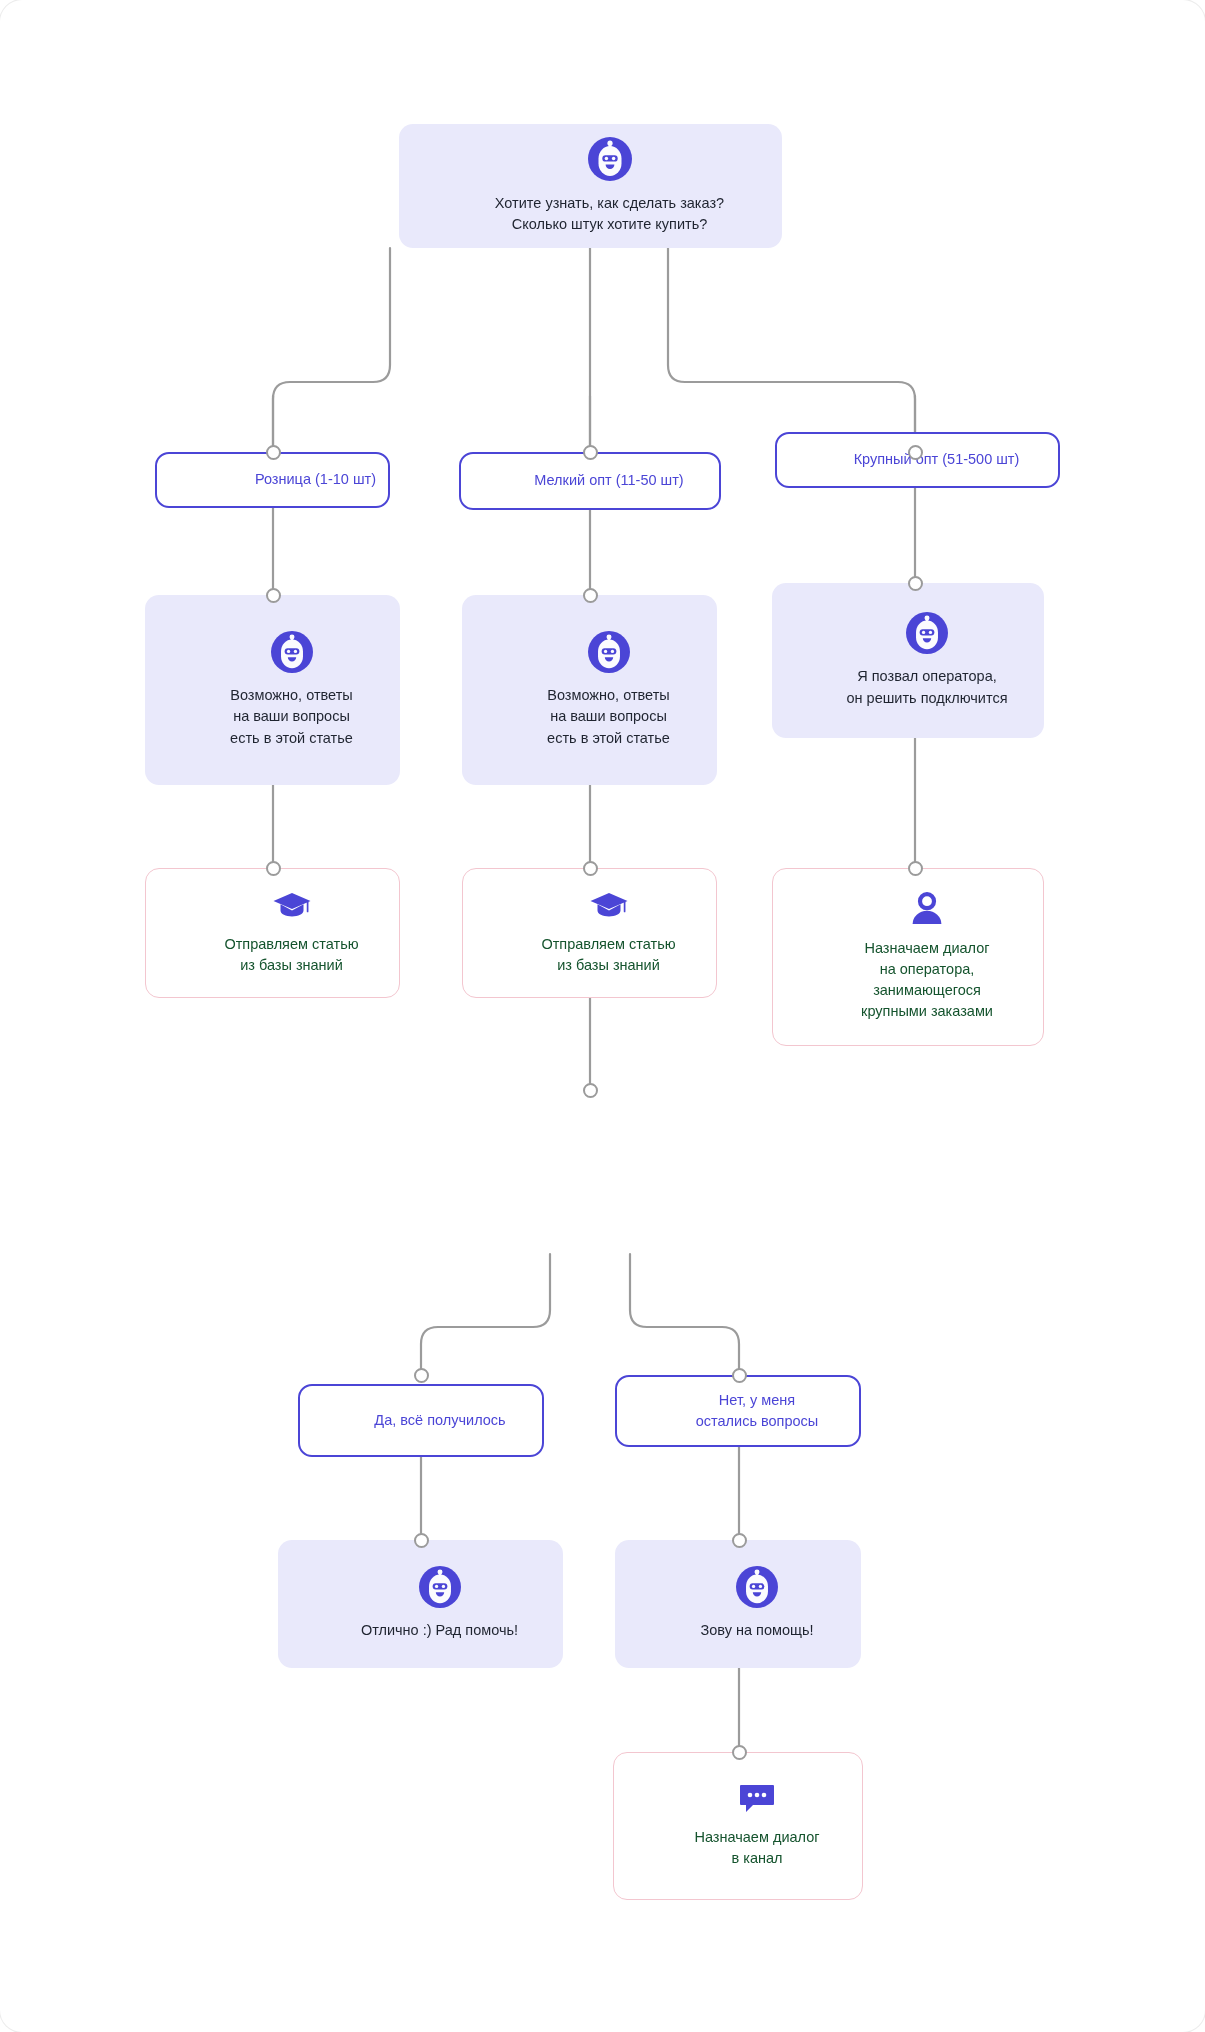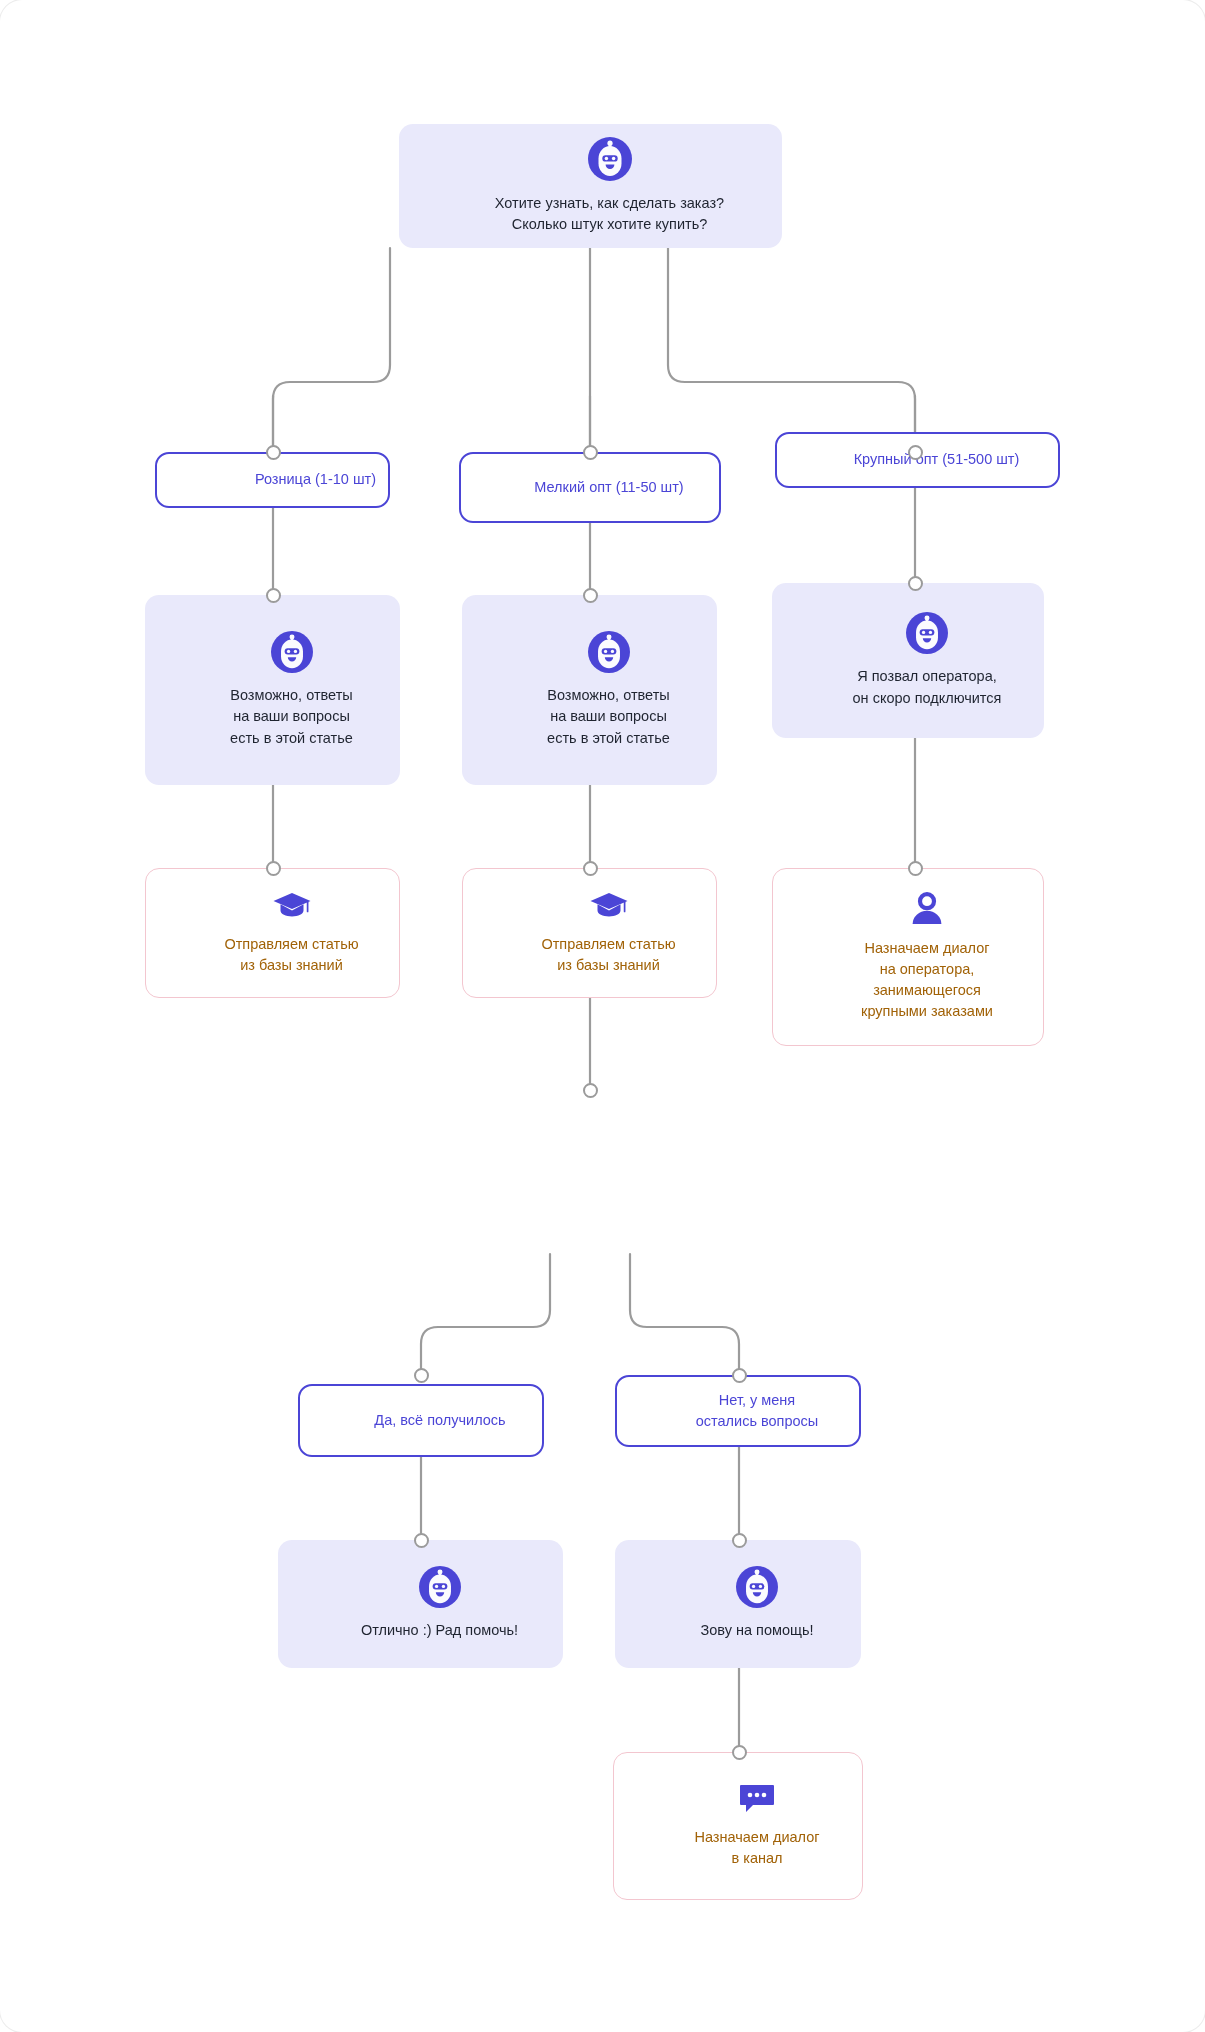--- a/index.html
+++ b/index.html
@@ -62,21 +62,21 @@
     font-size: 14.5px;
     line-height: 1.45;
     white-space: pre-line;
     padding: 0 12px;
   }
   .n-opt .node-text {
     color: #4b45d6;
     font-size: 14.5px;
   }
   .n-act .node-text {
-    color: #a16207;
+    color: #14532d;
   }
   
   .port {
     position: absolute;
     width: 15px;
     height: 15px;
     box-sizing: border-box;
     border: 2.4px solid #9b9b9b;
     border-radius: 50%;
     background: #ffffff;
@@ -132,21 +132,21 @@
     </div>
     <div class="node-text">Хотите узнать, как сделать заказ?
 Сколько штук хотите купить?</div>
   </div>
 
   <div class="node n-opt" style="left:155px; top:452px; width:235px; height:56px;align-items:flex-end;">
     <div class="node-text">Розница (1-10 шт)</div>
   </div>
   <div class="port" style="left:265.5px; top:444.5px;"></div>
 
-  <div class="node n-opt" style="left:459px; top:452px; width:262px; height:71px;">
+  <div class="node n-opt" style="left:459px; top:452px; width:262px; height:58px;">
     <div class="node-text">Мелкий опт (11-50 шт)</div>
   </div>
   <div class="port" style="left:582.5px; top:444.5px;"></div>
 
   <div class="node n-opt" style="left:775px; top:432px; width:285px; height:56px;">
     <div class="node-text">Крупный опт (51-500 шт)</div>
   </div>
   <div class="port" style="left:907.5px; top:444.5px;"></div>
 
   <div class="node n-msg" style="left:145px; top:595px; width:255px; height:190px;">
@@ -194,21 +194,21 @@
         <rect x="20.6" y="6.5" width="2.8" height="6" rx="1.4" fill="#fbfbfe"></rect>
         <circle cx="22" cy="6.2" r="2.6" fill="#fbfbfe"></circle>
         <path d="M10.5 21.5 a11.5 12.5 0 0 1 23 0 v5 a11.5 12.5 0 0 1 -23 0 z" fill="#fbfbfe"></path>
         <rect x="14.3" y="18.2" width="15.4" height="6.4" rx="3.2" fill="#4b45d6"></rect>
         <circle cx="18.4" cy="21.4" r="1.75" fill="#fbfbfe"></circle>
         <circle cx="25.6" cy="21.4" r="1.75" fill="#fbfbfe"></circle>
         <path d="M17.6 27.6 h8.8 a4.4 4.4 0 0 1 -8.8 0 z" fill="#4b45d6"></path>
       </svg>
     </div>
     <div class="node-text">Я позвал оператора,
-он скоро подключится</div>
+он решить подключится</div>
   </div>
   <div class="port" style="left:907.5px; top:575.5px;"></div>
 
   <div class="node n-act" style="left:145px; top:868px; width:255px; height:130px;">
     <div class="node-icon">
       <svg width="40" height="32" viewBox="0 0 40 32">
         <path d="M20 3 L38.5 11 L20 19 L1.5 11 Z" fill="#4b45d6"></path>
         <path d="M8.5 14.2 v6.4 c0 3.6 5.2 5.9 11.5 5.9 s11.5 -2.3 11.5 -5.9 v-6.4 L20 20.6 Z" fill="#4b45d6"></path>
         <path d="M35.6 12.3 v9.2" stroke="#4b45d6" stroke-width="1.7" fill="none" stroke-linecap="round"></path>
       </svg>

